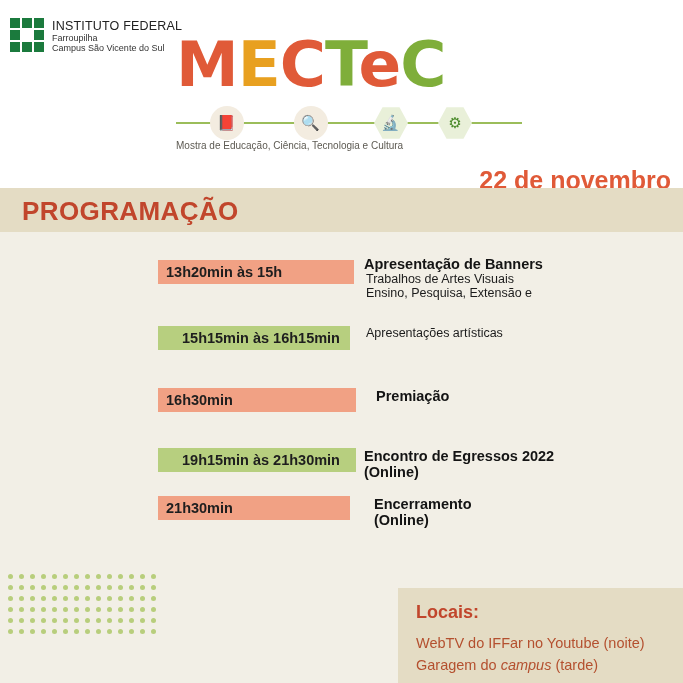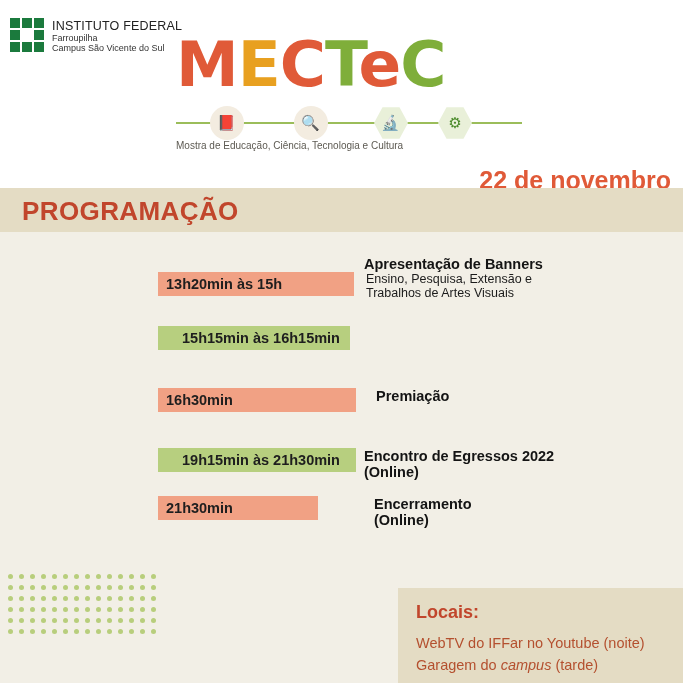--- a/index.html
+++ b/index.html
@@ -244,47 +244,48 @@
   <div class="subtitle">Mostra de Educação, Ciência, Tecnologia e Cultura</div>
 </div>
 
 <div class="date">22 de novembro</div>
 
 <div class="band"></div>
 <div class="band-title">PROGRAMAÇÃO</div>
 
 <div class="schedule" id="schedule">
     <div class="row" style="top: 16px;">
-      <div class="chip salmon" style="width: 196px; top: 16px;">13h20min às 15h</div>
+      <div class="chip salmon" style="width: 196px; top: 4px;">13h20min às 15h</div>
       <div class="rtext" style="top: 0px;">
         <div class="rtitle">Apresentação de Banners</div>
+        <div class="rsub">Trabalhos de Artes Visuais</div>
         <div class="rsub">Ensino, Pesquisa, Extensão e</div>
-        <div class="rsub">Trabalhos de Artes Visuais</div>
       </div>
     </div>
     <div class="row" style="top: 86px;">
       <div class="chip green" style="width: 192px; top: 0px;">15h15min às 16h15min</div>
       <div class="rtext" style="top: 0px;">
+        <div class="rsub">Apresentações artísticas</div>
       </div>
     </div>
     <div class="row" style="top: 148px;">
       <div class="chip salmon" style="width: 198px; top: 0px;">16h30min</div>
       <div class="rtext" style="top: 0px;">
         <div class="rtitle" style="padding-left: 12px;">Premiação</div>
       </div>
     </div>
     <div class="row" style="top: 208px;">
       <div class="chip green" style="width: 198px; top: 0px;">19h15min às 21h30min</div>
       <div class="rtext" style="top: 0px;">
         <div class="rtitle">Encontro de Egressos 2022</div>
         <div class="rtitle">(Online)</div>
       </div>
     </div>
     <div class="row" style="top: 256px;">
-      <div class="chip salmon" style="width: 160px; top: 0px;">21h30min</div>
+      <div class="chip salmon" style="width: 192px; top: 0px;">21h30min</div>
       <div class="rtext" style="top: 0px;">
         <div class="rtitle" style="padding-left: 10px;">Encerramento</div>
         <div class="rtitle" style="padding-left: 10px;">(Online)</div>
       </div>
     </div>
   </div>
 
 <div class="dots" id="dots">
     <span class="dot" style="left: 0px; top: 0px;"></span>
     <span class="dot" style="left: 11px; top: 0px;"></span>

